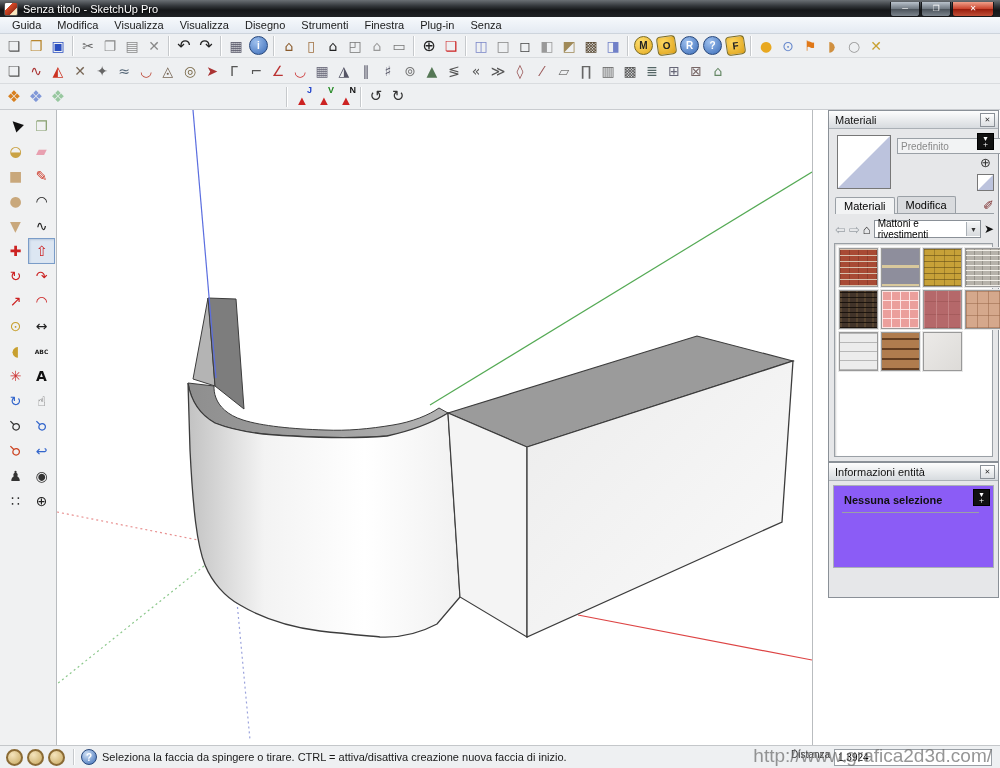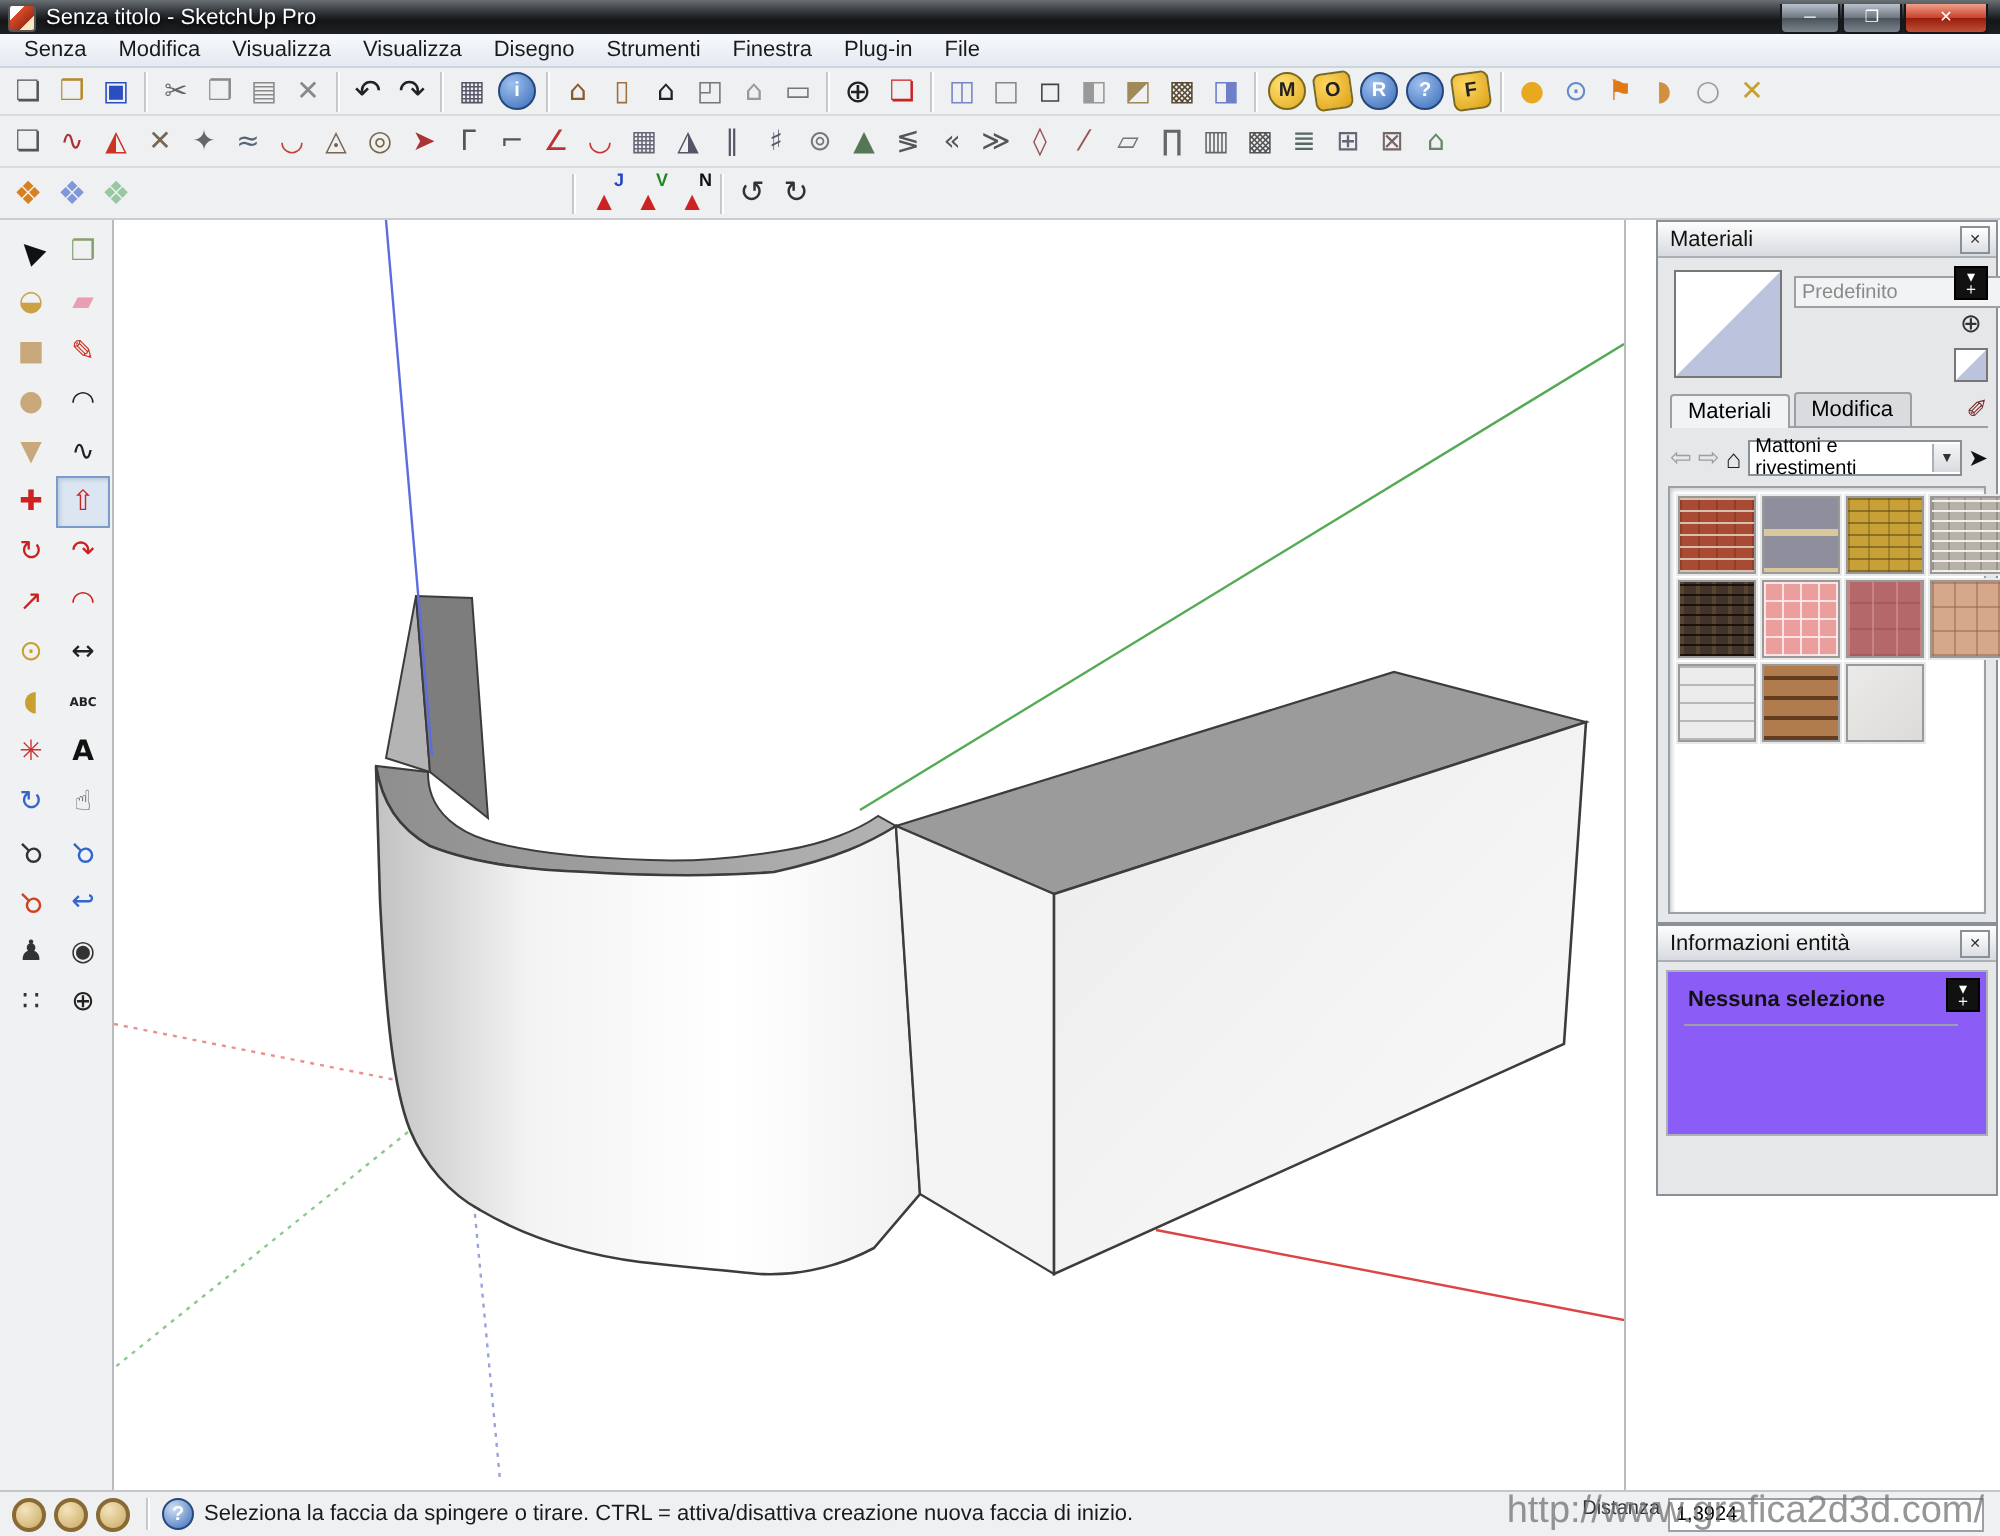--- a/index.html
+++ b/index.html
@@ -145,29 +145,29 @@
     <span id="appicon"></span>
     <span id="wintitle">Senza titolo - SketchUp Pro</span>
     <span id="winbtns">
       <span class="wbtn">─</span>
       <span class="wbtn">❐</span>
       <span class="wbtn close">✕</span>
     </span>
   </div>
 
   <div id="menubar">
-      <span class="menu-item">Senza</span>
+      <span class="menu-item">Guida</span>
       <span class="menu-item">Modifica</span>
       <span class="menu-item">Visualizza</span>
       <span class="menu-item">Visualizza</span>
       <span class="menu-item">Disegno</span>
       <span class="menu-item">Strumenti</span>
       <span class="menu-item">Finestra</span>
       <span class="menu-item">Plug-in</span>
-      <span class="menu-item">File</span>
+      <span class="menu-item">Senza</span>
     </div>
 
   <div id="tb1" class="toolbar">
       <span class="icon-btn" style="color: rgb(85, 85, 85);">❏</span>
       <span class="icon-btn" style="color: rgb(184, 134, 45);">❒</span>
       <span class="icon-btn" style="color: rgb(42, 78, 192);">▣</span>
       <span class="tb-sep"></span>
       <span class="icon-btn" style="color: rgb(102, 102, 102);">✂</span>
       <span class="icon-btn" style="color: rgb(138, 138, 138);">❐</span>
       <span class="icon-btn" style="color: rgb(138, 138, 138);">▤</span>

